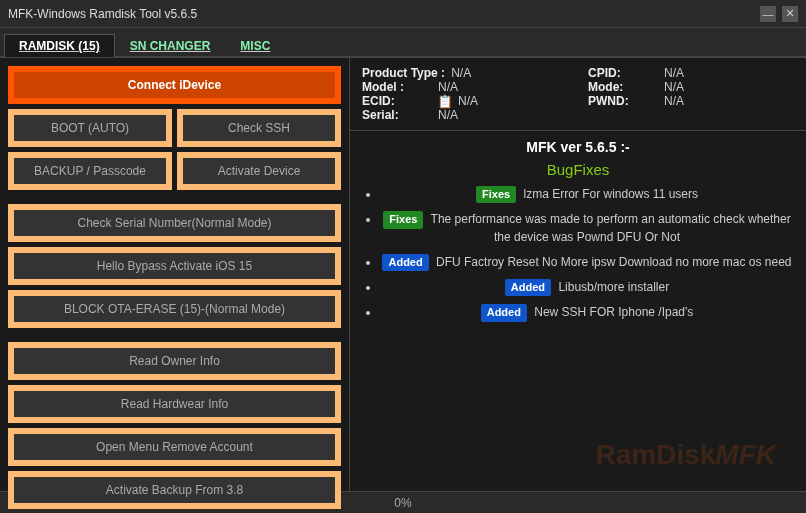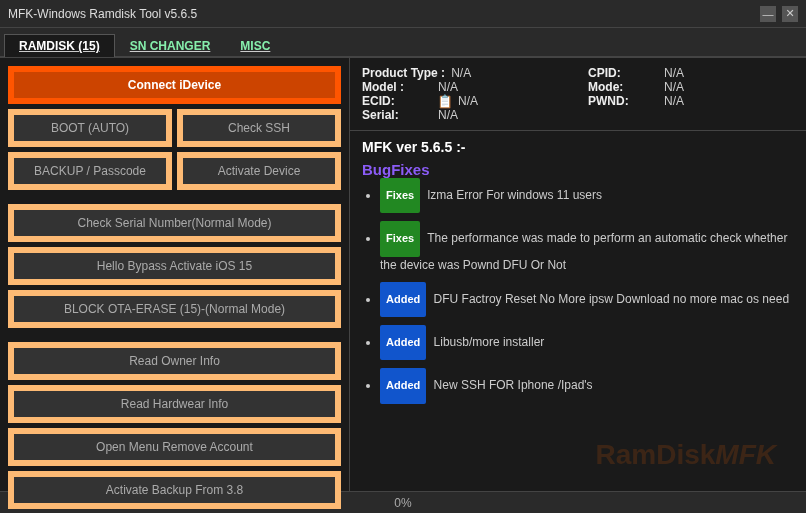--- a/index.html
+++ b/index.html
@@ -160,49 +160,51 @@
       justify-content: center;
       cursor: pointer;
     }
 
     
     .changelog {
       flex: 1;
       padding: 8px 12px;
       overflow-y: auto;
       position: relative;
+      text-align: center;
     }
 
     .changelog-title {
       color: #fff;
       font-size: 14px;
       font-weight: bold;
       margin-bottom: 6px;
     }
 
     .changelog-subtitle {
-      color: #8b5cf6;
+      color: #84cc16;
       font-size: 15px;
-      font-weight: bold;
+      font-weight: normal;
+      margin-bottom: 8px;
     }
 
     .changelog-list {
       list-style: disc;
       padding-left: 18px;
       font-size: 12px;
     }
     .changelog-list li {
       margin-bottom: 8px;
       color: #ccc;
       line-height: 1.4;
     }
 
     .badge {
       display: inline-block;
-      padding: 10px 6px;
+      padding: 1px 6px;
       font-size: 11px;
       font-weight: bold;
       color: #fff;
       border-radius: 2px;
       margin-right: 4px;
     }
     .badge.fixes { background: #228822; }
     .badge.added { background: #1155cc; }
 
     

